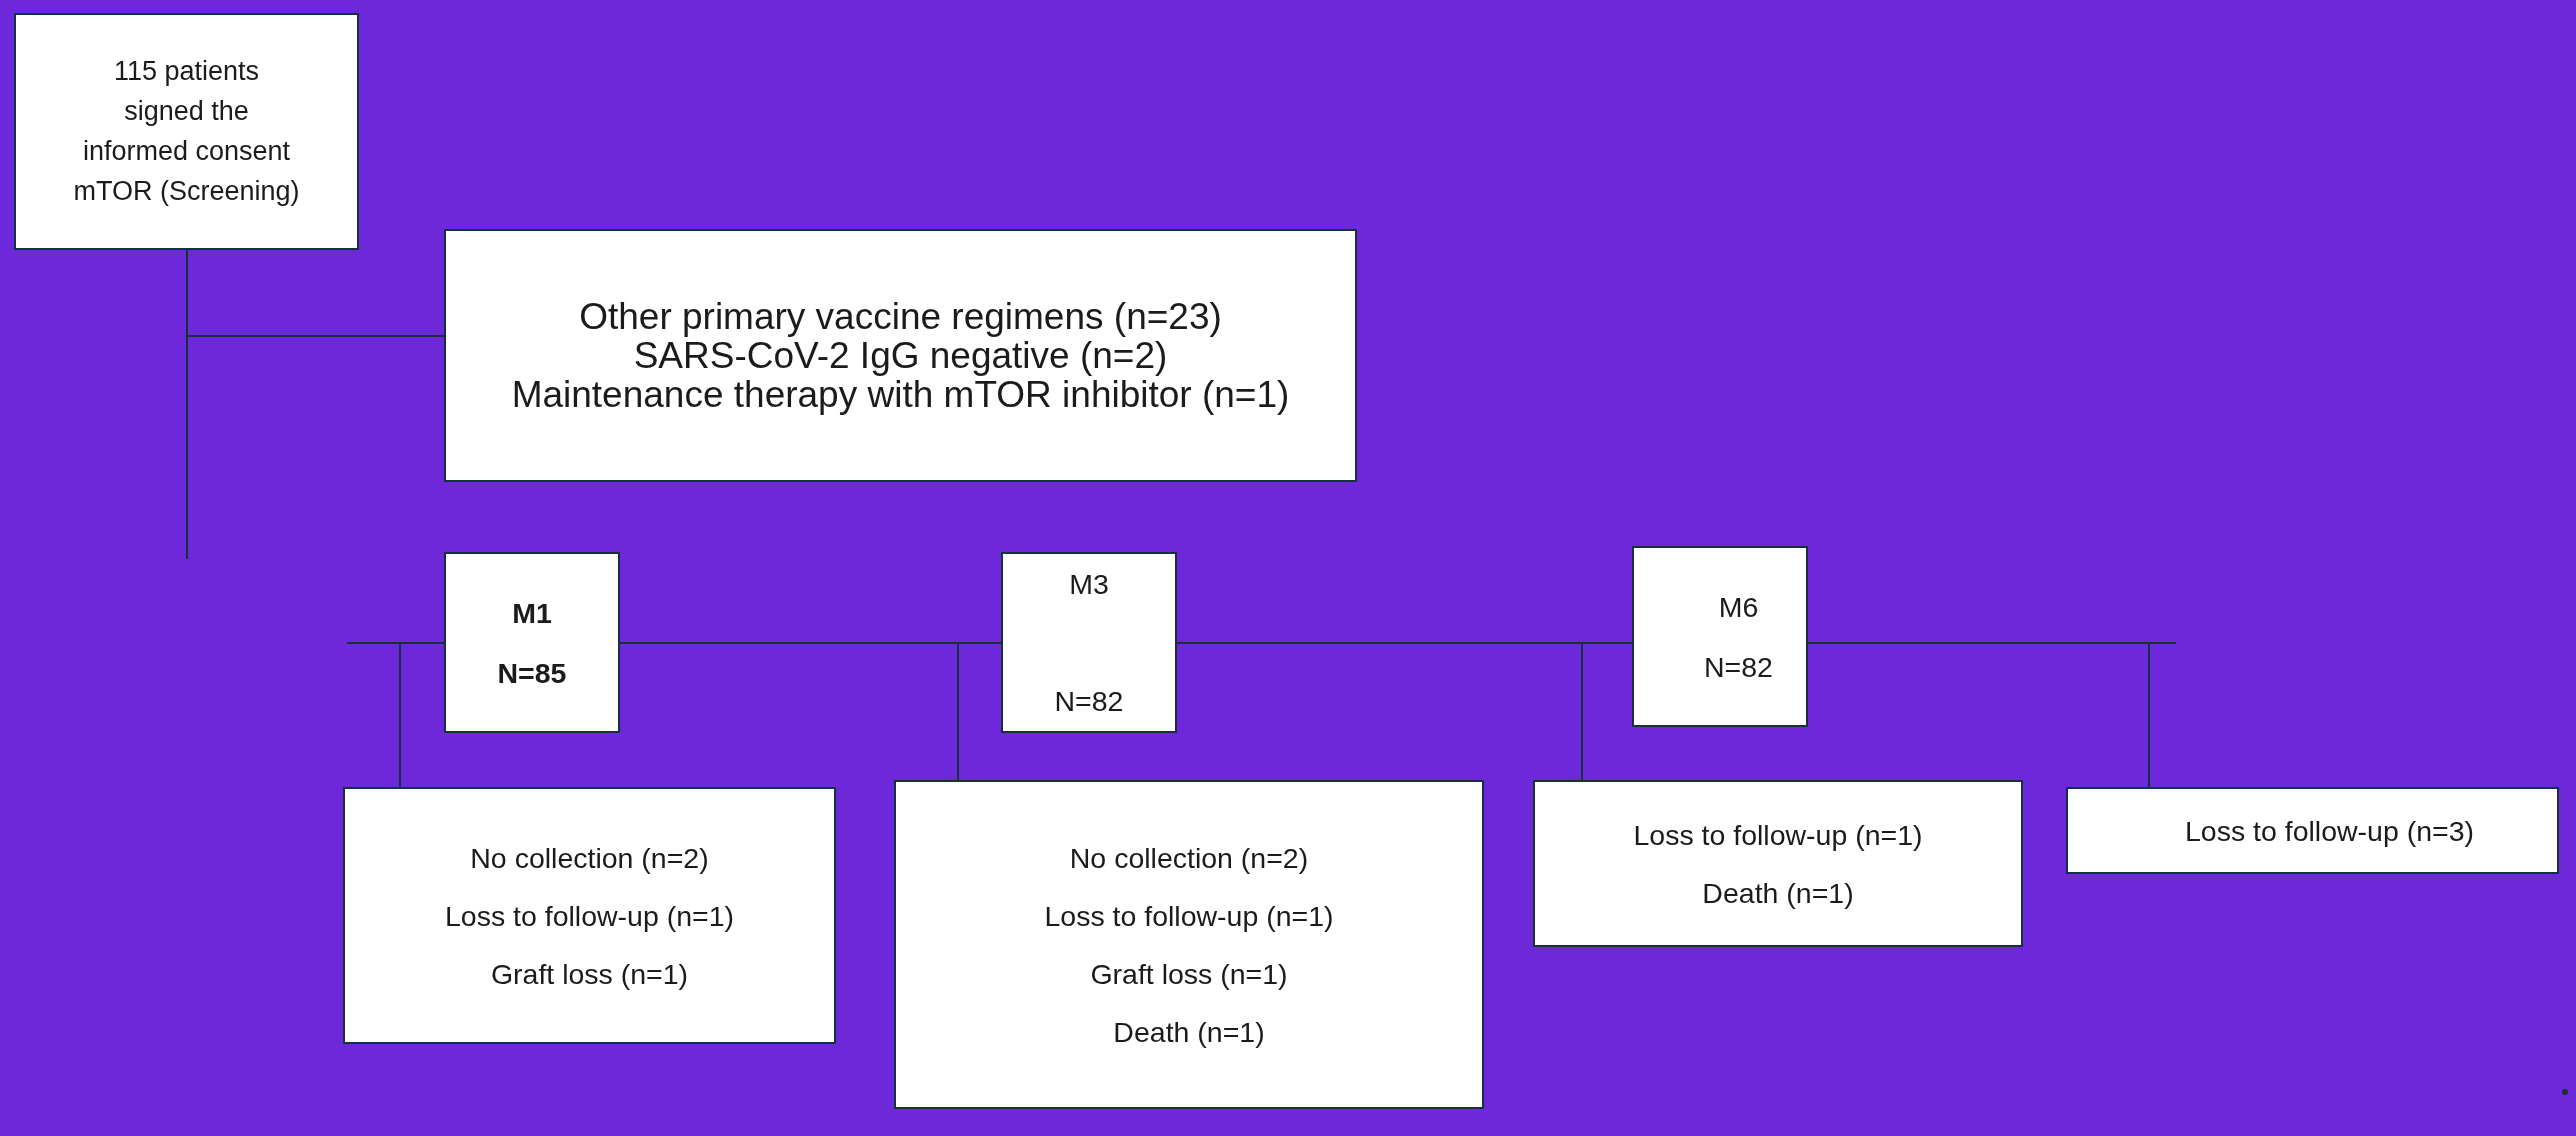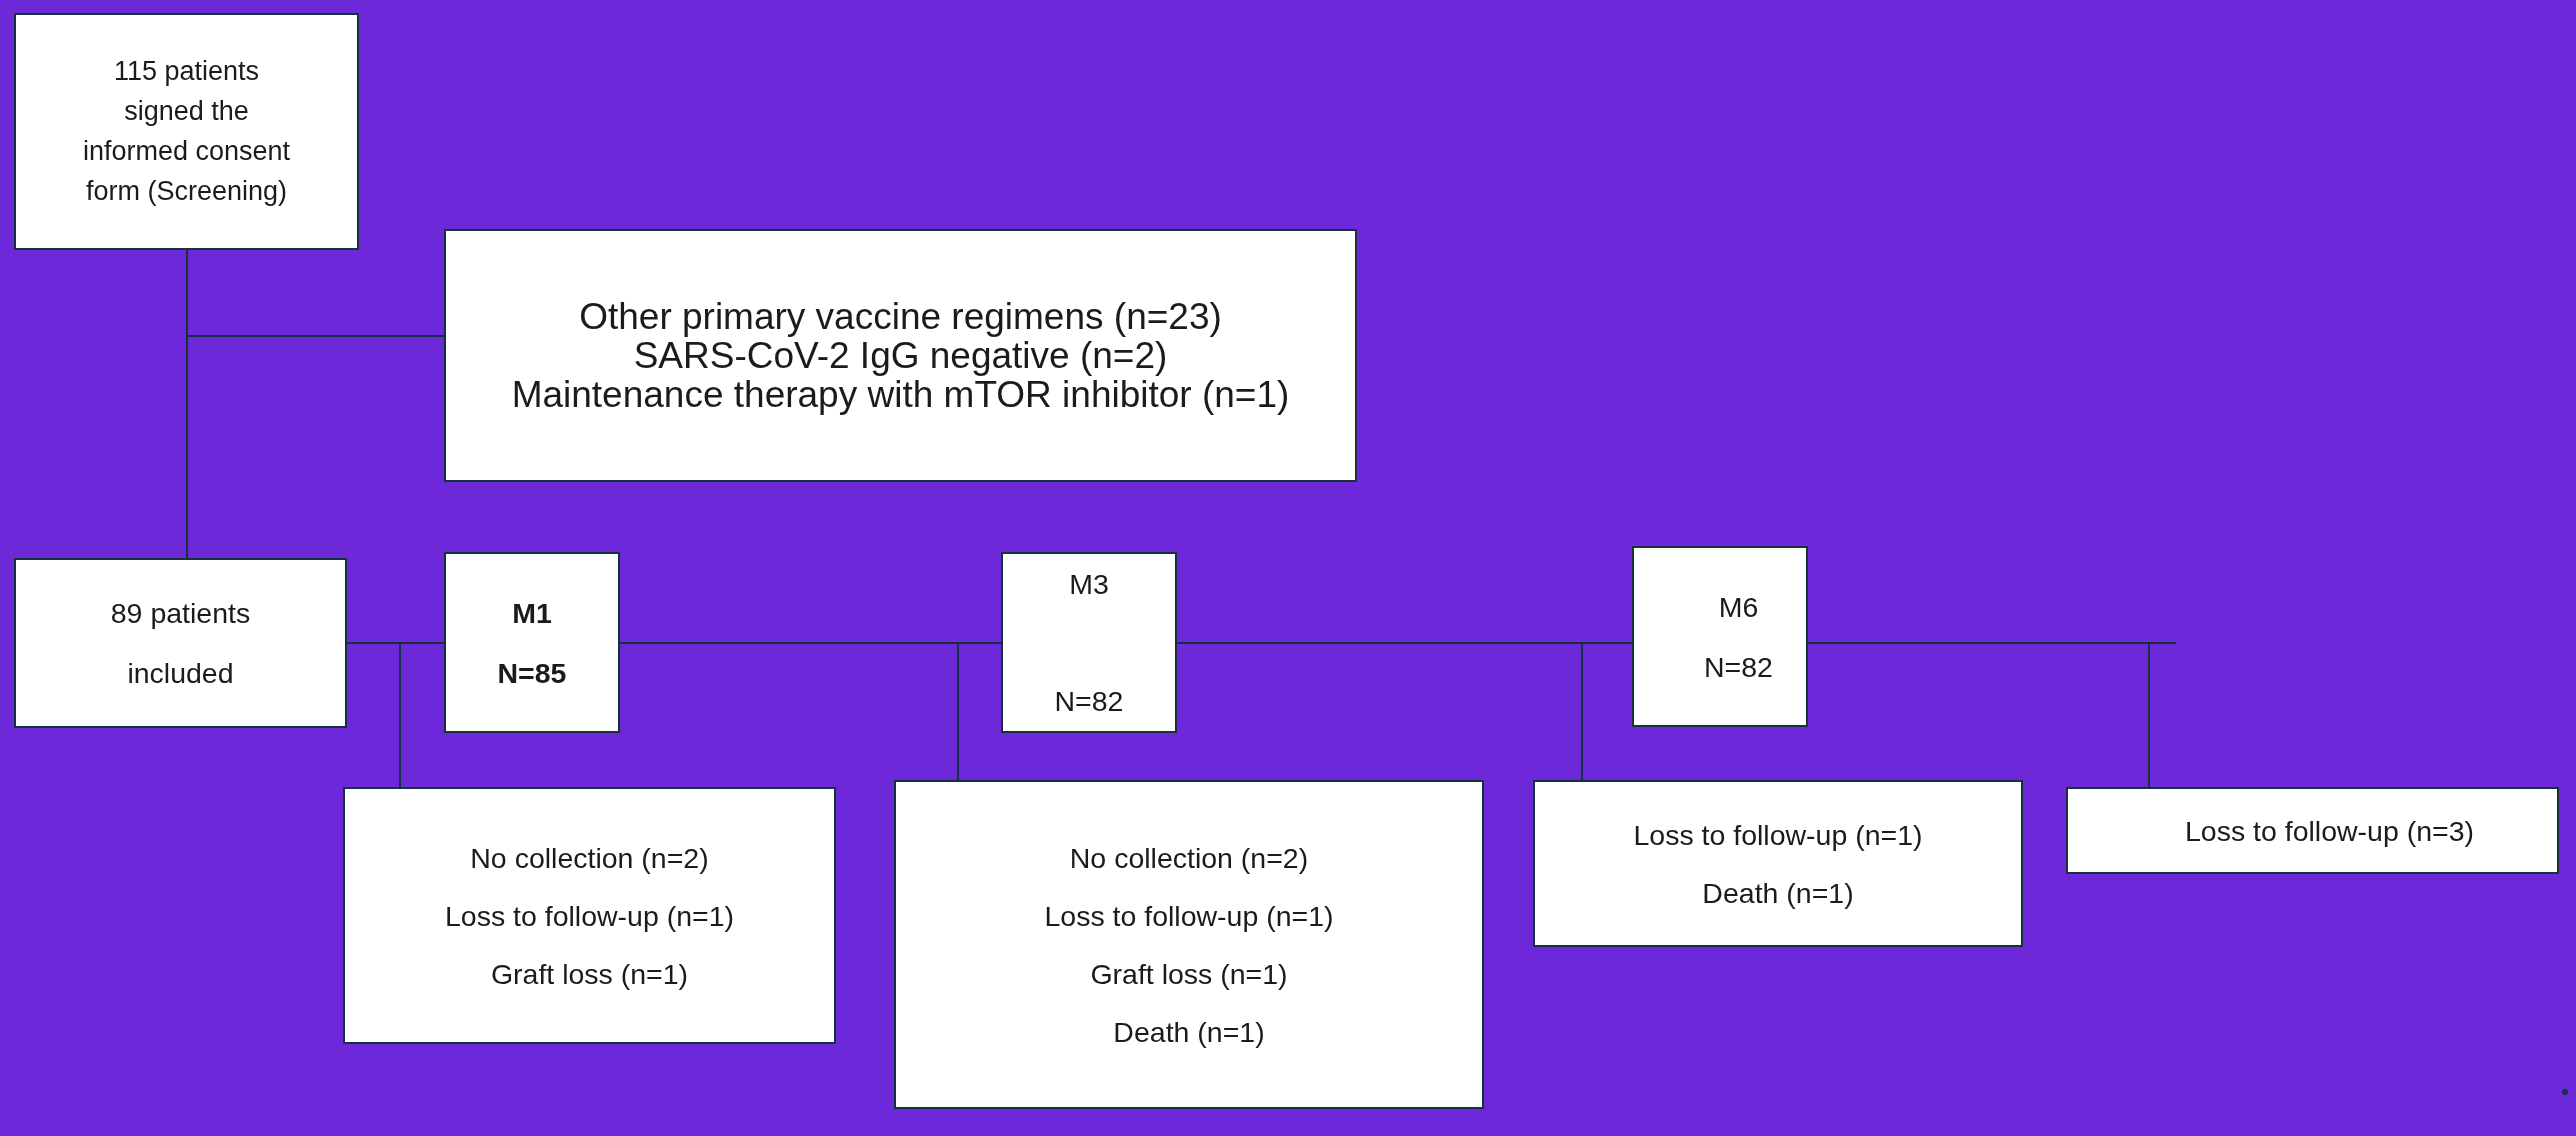--- a/index.html
+++ b/index.html
@@ -78,33 +78,29 @@
 
   <div class="connector v" style="left:399px; top:642px; height:146px;"></div>
   <div class="connector v" style="left:957px; top:642px; height:139px;"></div>
   <div class="connector v" style="left:1581px; top:642px; height:139px;"></div>
   <div class="connector v" style="left:2148px; top:642px; height:146px;"></div>
 
   <div class="box fs-screen" style="left:14px; top:12.5px; width:345px; height:237px;">
     <span class="line">115 patients</span>
     <span class="line">signed the</span>
     <span class="line">informed consent</span>
-    <span class="line">form (Screening)</span>
+    <span class="line">mTOR (Screening)</span>
   </div>
 
   <div class="box fs-excl" style="left:444px; top:229px; width:913px; height:253px;">
     <span class="line">Other primary vaccine regimens (n=23)</span>
     <span class="line">SARS-CoV-2 IgG negative (n=2)</span>
     <span class="line">Maintenance therapy with mTOR inhibitor (n=1)</span>
   </div>
 
-  <div class="box fs-incl" style="left:14px; top:558px; width:333px; height:170px;">
-    <span class="line">89 patients</span>
-    <span class="line">included</span>
-  </div>
 
   <div class="box fs-visit" style="left:444px; top:552px; width:176px; height:181px;font-weight:bold;">
     <span class="line">M1</span>
     <span class="line">N=85</span>
   </div>
 
   <div class="box fs-visit" style="left:1001px; top:552px; width:176px; height:181px;justify-content:space-between;">
     <span class="line">M3</span>
     <span class="line">N=82</span>
   </div>

